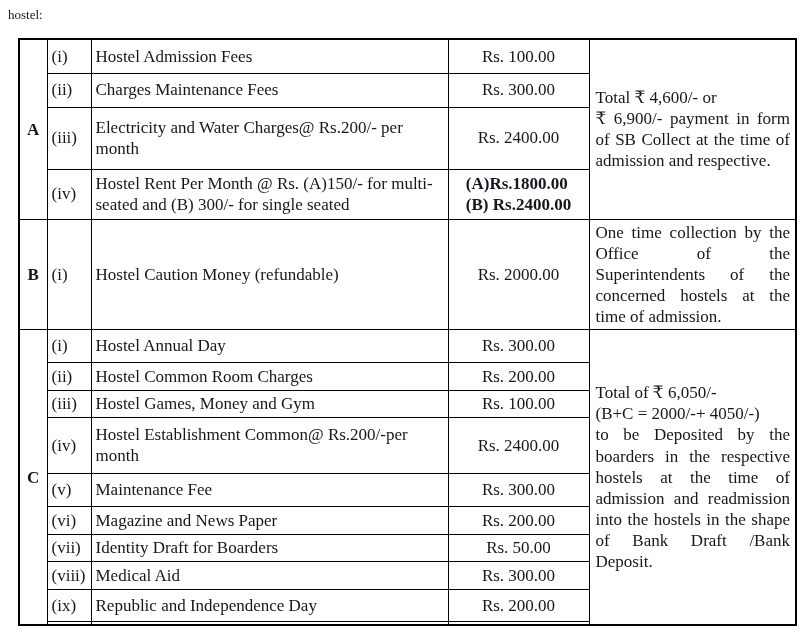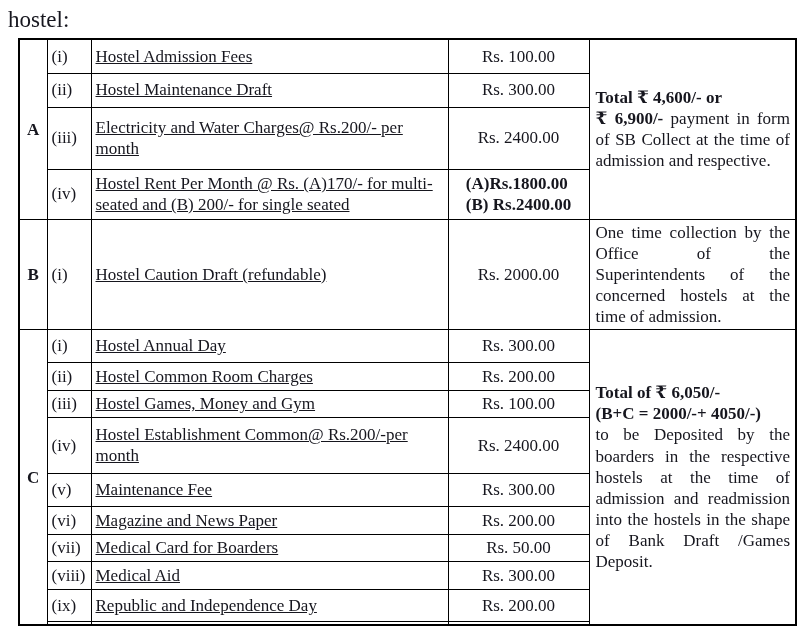--- a/index.html
+++ b/index.html
@@ -10,21 +10,21 @@
     height: 636px;
     background: #ffffff;
     font-family: "Liberation Serif", "DejaVu Serif", serif;
     color: #16161e;
     overflow: hidden;
   }
   .heading {
     position: absolute;
     top: 7px;
     left: 8px;
-    font-size: 23px;
+    font-size: 13px;
     color: #16161e;
   }
   table.fees {
     position: absolute;
     top: 38px;
     left: 18px;
     width: 777px;
     border-collapse: collapse;
     table-layout: fixed;
     border: 2px solid #000000;
@@ -36,29 +36,29 @@
     line-height: 1.24;
     color: #16161e;
     overflow: hidden;
   }
   td.sec {
     text-align: center;
     font-weight: bold;
     font-size: 18px;
   }
   td.num { padding: 0 1px 0 4px; }
-  td.desc { padding: 1px 3px 1px 4px; text-decoration: underline; }
+  td.desc { padding: 1px 3px 1px 4px; }
   td.amt { text-align: center; padding: 1px 13px; }
   td.amt .amt-lines { display: inline-block; text-align: left; font-weight: bold; }
   td.note {
     padding: 2px 5px 2px 6px;
     text-align: justify;
     vertical-align: middle;
   }
-  td.note strong { font-weight: bold; }
+  td.note strong { font-weight: normal; }
   tr.h34 td { height: 34px; }
   tr.h33 td { height: 33px; }
   tr.h32 td { height: 32px; }
   tr.h28 td { height: 28px; }
   tr.h27 td { height: 27px; }
   tr.h50 td { height: 50px; }
   tr.h56 td { height: 56px; }
   tr.h62 td { height: 62px; }
   tr.h104 td { height: 104px; }
   tr.sliver td { height: 4px; padding: 0; }
@@ -86,58 +86,58 @@
         <td class="desc">Hostel Admission Fees</td>
         <td class="amt">Rs. 100.00</td>
         <td class="note" rowspan="4">
           <strong>Total ₹ 4,600/- or</strong><br>
           <strong>₹ 6,900/-</strong>
           <span>payment in form of SB Collect at the time of admission and respective.</span>
         </td>
       </tr>
       <tr class="h34">
         <td class="num">(ii)</td>
-        <td class="desc">Hostel Maintenance Draft</td>
+        <td class="desc">Charges Maintenance Fees</td>
         <td class="amt">Rs. 300.00</td>
       </tr>
       <tr class="h62">
         <td class="num">(iii)</td>
         <td class="desc">Electricity and Water Charges@ Rs.200/- per month</td>
         <td class="amt">Rs. 2400.00</td>
       </tr>
       <tr class="h50">
         <td class="num">(iv)</td>
-        <td class="desc">Hostel Rent Per Month @ Rs. (A)170/- for multi-seated and (B) 200/- for single seated</td>
+        <td class="desc">Hostel Rent Per Month @ Rs. (A)150/- for multi-seated and (B) 300/- for single seated</td>
         <td class="amt">
           <span class="amt-lines">
             <span>(A)Rs.1800.00</span><br>
             <span>(B) Rs.2400.00</span>
           </span>
         </td>
       </tr>
 
       <tr class="h104">
         <td class="sec">B</td>
         <td class="num">(i)</td>
-        <td class="desc">Hostel Caution Draft (refundable)</td>
+        <td class="desc">Hostel Caution Money (refundable)</td>
         <td class="amt">Rs. 2000.00</td>
         <td class="note">
           <span>One time collection by the Office of the Superintendents of the concerned hostels at the time of admission.</span>
         </td>
       </tr>
 
       <tr class="h33">
         <td class="sec" rowspan="10">C</td>
         <td class="num">(i)</td>
         <td class="desc">Hostel Annual Day</td>
         <td class="amt">Rs. 300.00</td>
         <td class="note" rowspan="10">
           <strong>Total of ₹ 6,050/-</strong><br>
           <strong>(B+C = 2000/-+ 4050/-)</strong><br>
-          <span>to be Deposited by the boarders in the respective hostels at the time of admission and readmission into the hostels in the shape of Bank Draft /Games Deposit.</span>
+          <span>to be Deposited by the boarders in the respective hostels at the time of admission and readmission into the hostels in the shape of Bank Draft /Bank Deposit.</span>
         </td>
       </tr>
       <tr class="h28">
         <td class="num">(ii)</td>
         <td class="desc">Hostel Common Room Charges</td>
         <td class="amt">Rs. 200.00</td>
       </tr>
       <tr class="h27">
         <td class="num">(iii)</td>
         <td class="desc">Hostel Games, Money and Gym</td>
@@ -153,21 +153,21 @@
         <td class="desc">Maintenance Fee</td>
         <td class="amt">Rs. 300.00</td>
       </tr>
       <tr class="h28">
         <td class="num">(vi)</td>
         <td class="desc">Magazine and News Paper</td>
         <td class="amt">Rs. 200.00</td>
       </tr>
       <tr class="h27">
         <td class="num">(vii)</td>
-        <td class="desc">Medical Card for Boarders</td>
+        <td class="desc">Identity Draft for Boarders</td>
         <td class="amt">Rs. 50.00</td>
       </tr>
       <tr class="h28">
         <td class="num">(viii)</td>
         <td class="desc">Medical Aid</td>
         <td class="amt">Rs. 300.00</td>
       </tr>
       <tr class="h32">
         <td class="num">(ix)</td>
         <td class="desc">Republic and Independence Day</td>

